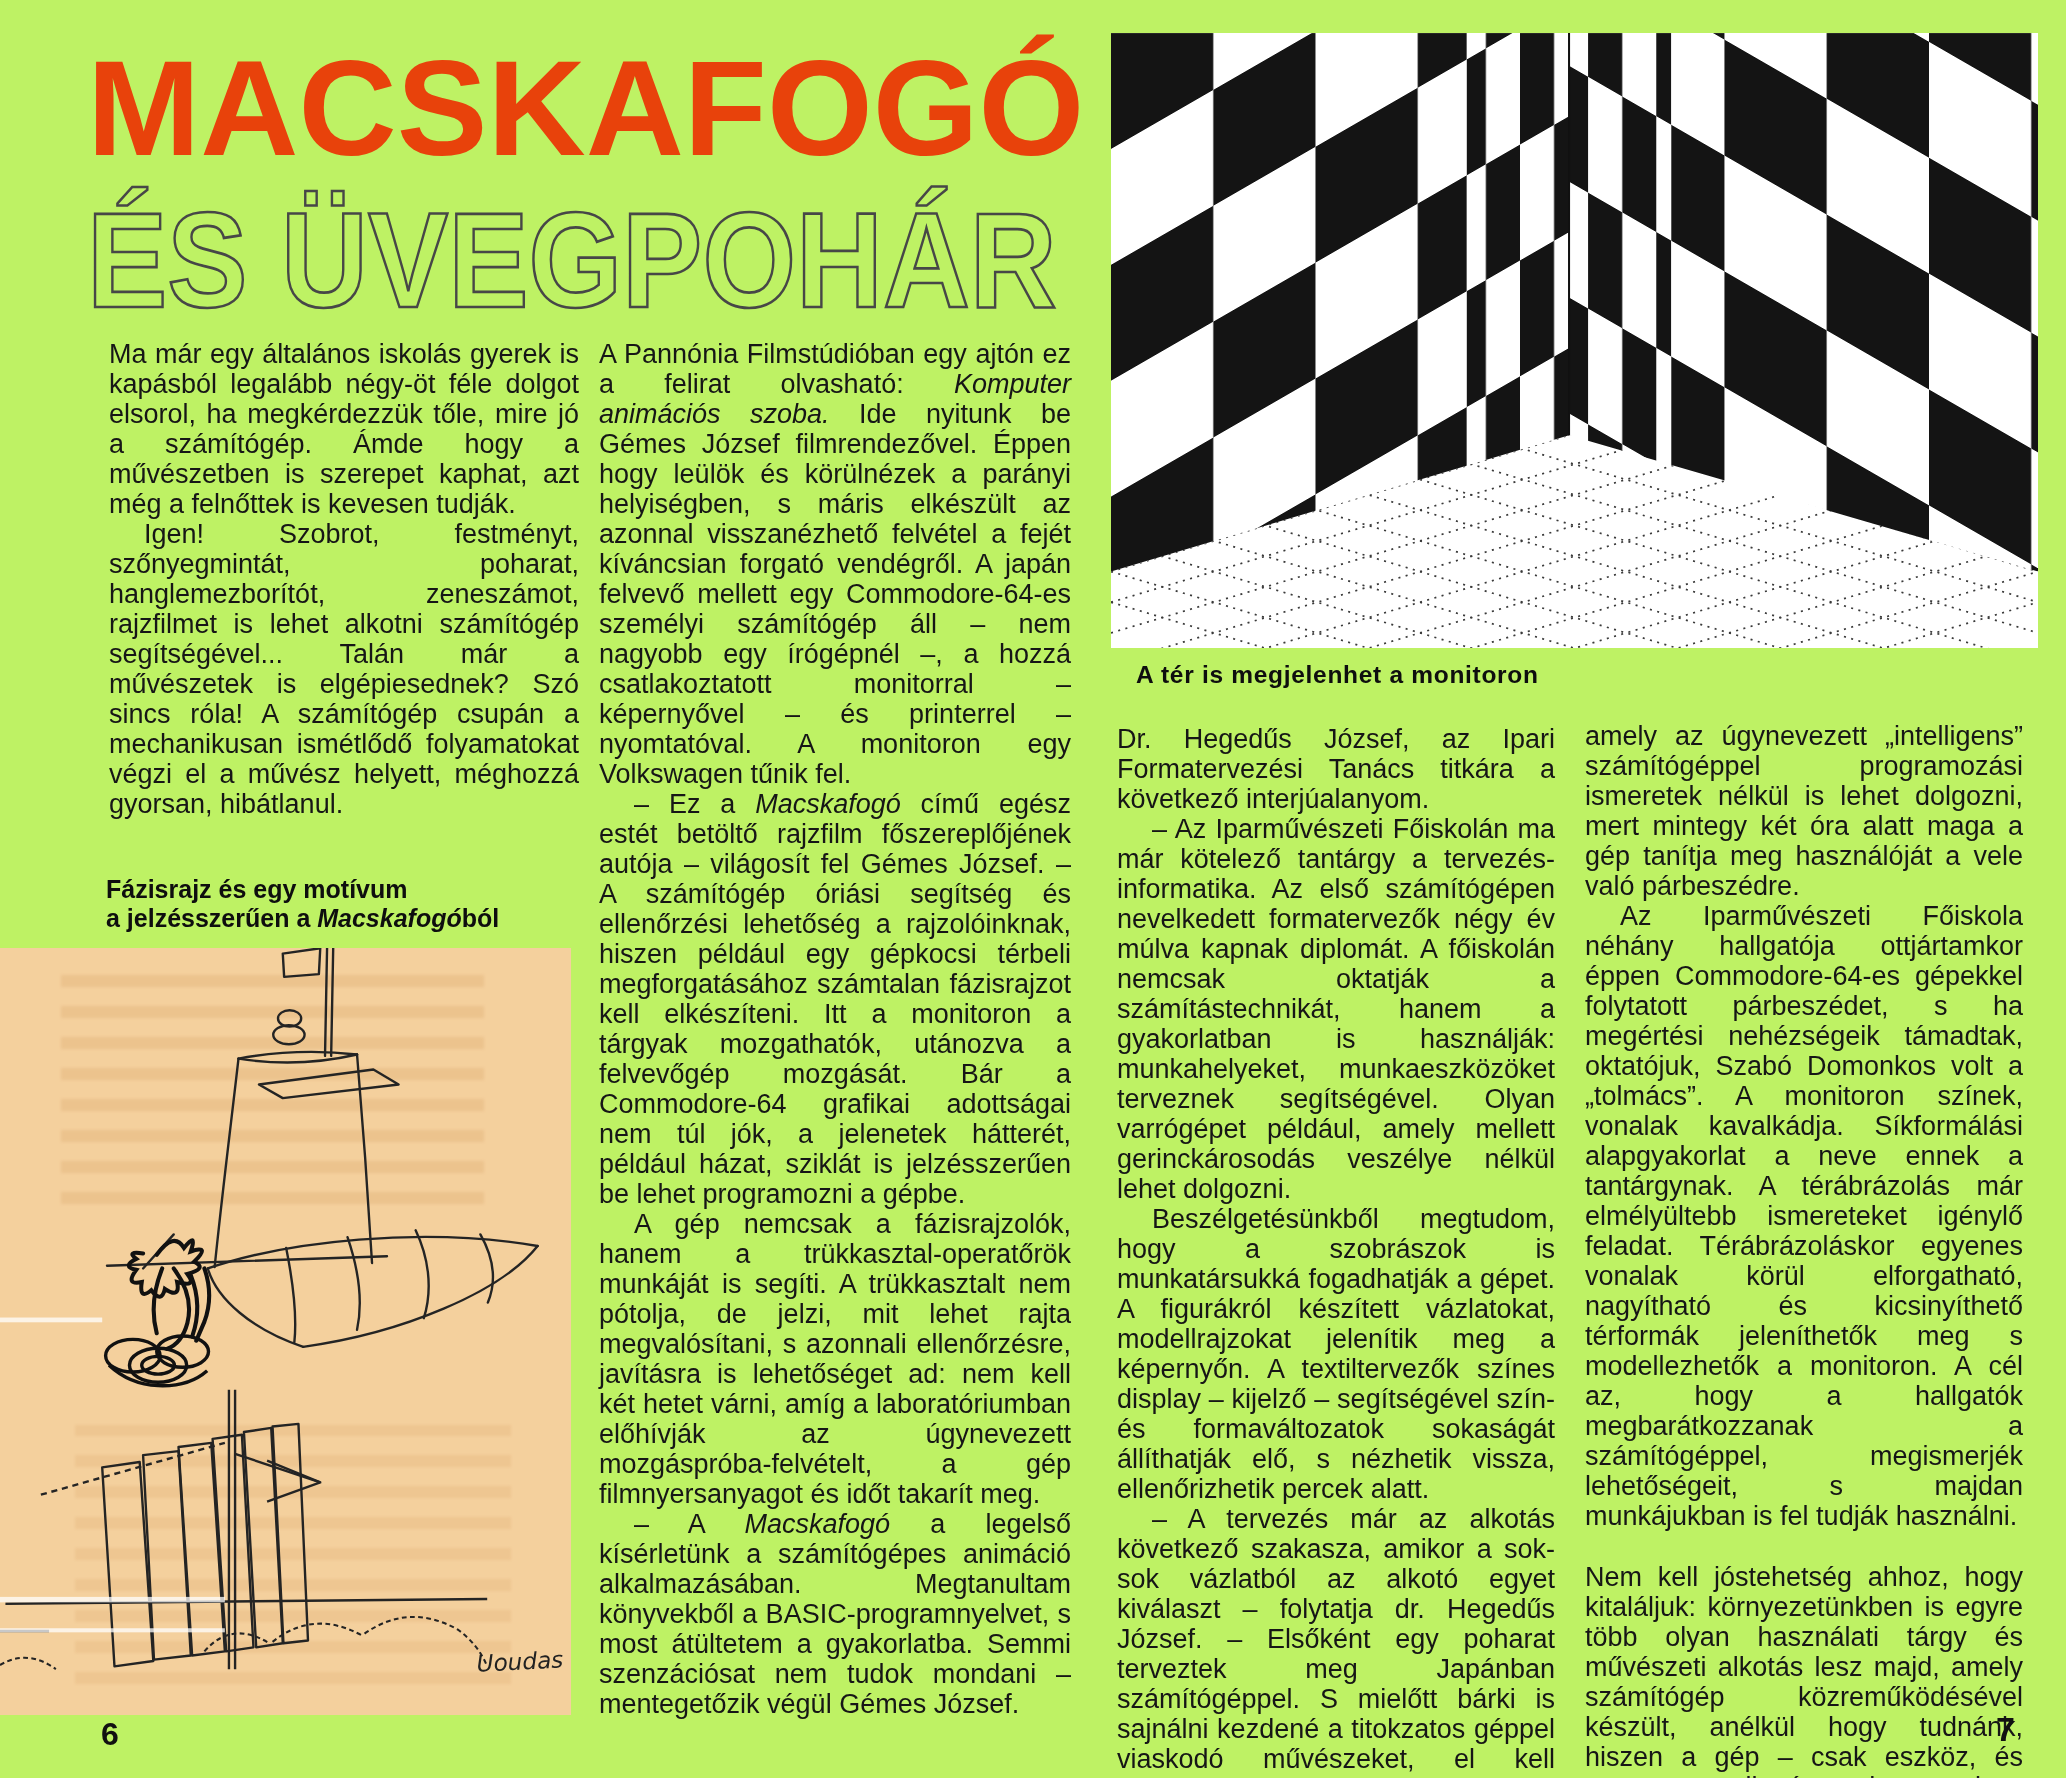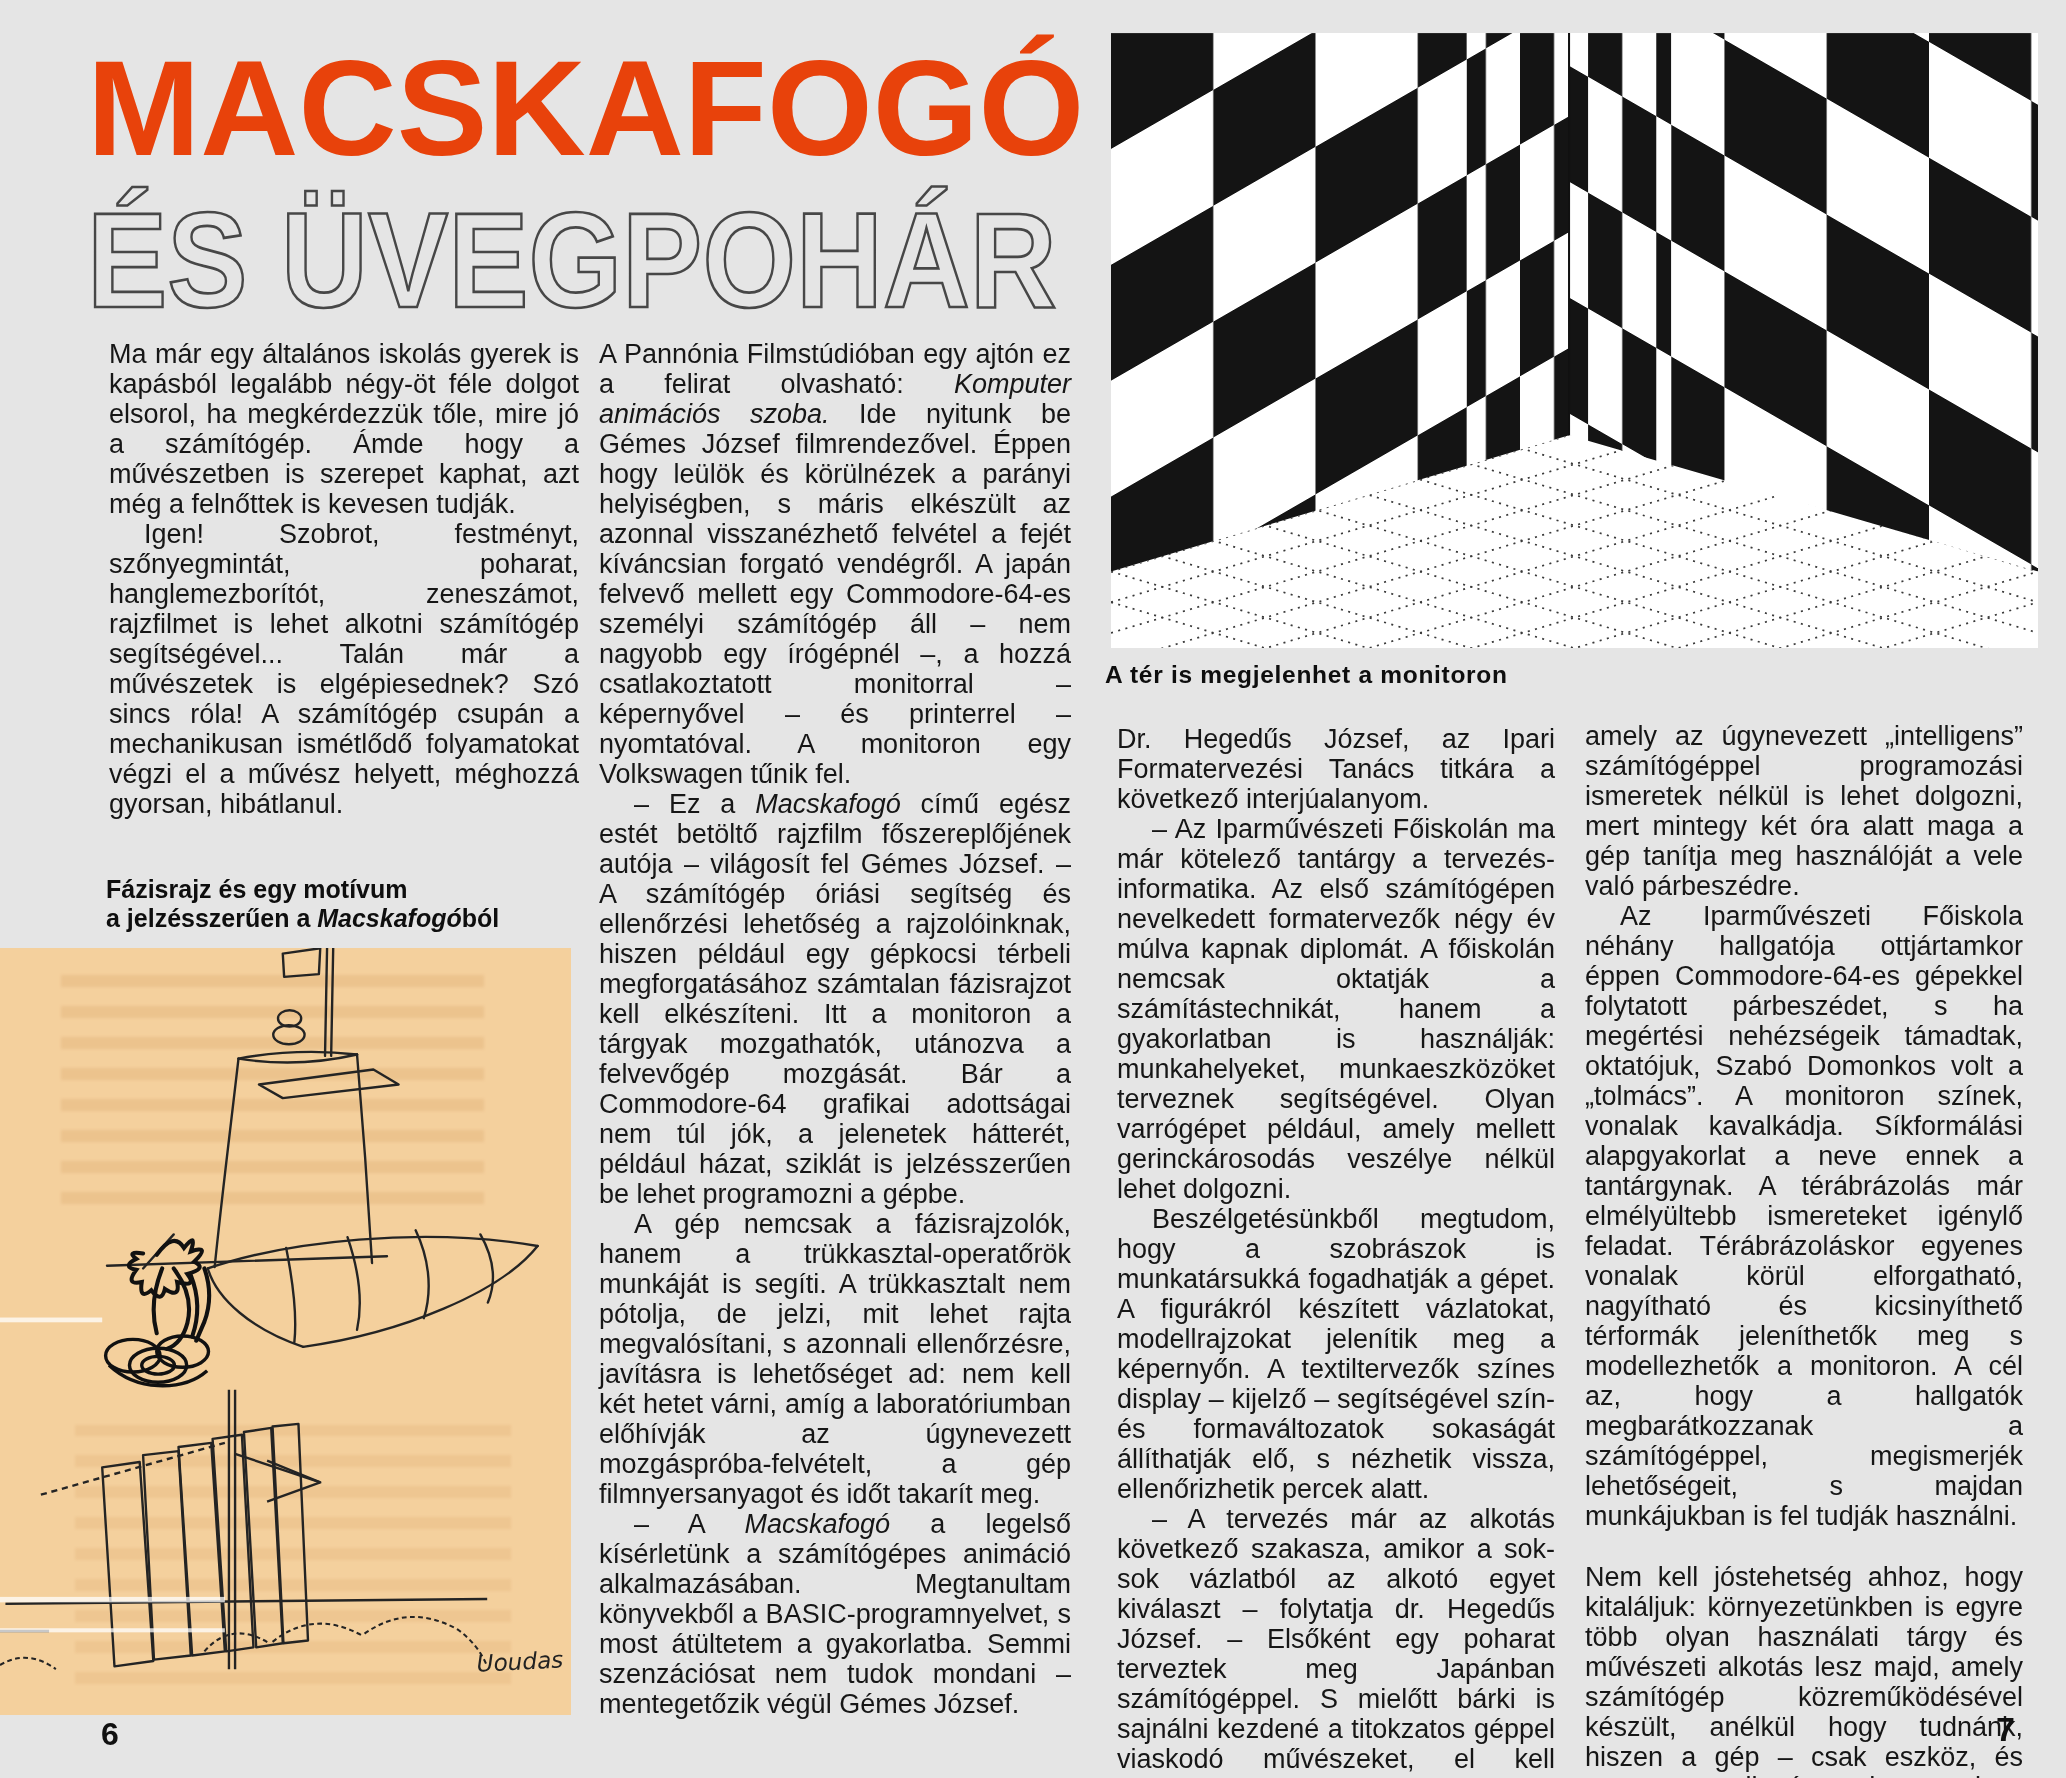--- a/index.html
+++ b/index.html
@@ -1,16 +1,16 @@
 <!DOCTYPE html>
 <html lang="hu" style="font-size:11px"><head>
 <meta charset="utf-8">
 <style>
   html,body{margin:0;padding:0;background:#ffffff;}
-  #page{position:relative;width:2066px;height:1778px;background:#e5e5e5;overflow:hidden;
+  #page{position:relative;width:2066px;height:1778px;background:#bef264;overflow:hidden;
         font-family:"Liberation Sans", sans-serif;color:#1a1a1a;}
   .abs{position:absolute;}
   
   .title1{left:87px;top:40px;font-size:136px;line-height:1;font-weight:bold;color:#e8420b;
           white-space:nowrap;letter-spacing:0px;}
   .title2{left:87px;top:192px;font-size:136px;line-height:1;font-weight:bold;color:transparent;
           -webkit-text-stroke:2.7px #474747;white-space:nowrap;}
   .stretch{display:inline-block;transform-origin:0 0;}
   .t2s{transform:scaleX(0.885);}
   
@@ -20,21 +20,21 @@
   .col p.ind{text-indent:35px;}
   .col p.gap{margin-top:31px;}
   .it{font-style:italic;}
   #col1{left:89px;top:339px;width:470px;margin-left:20px;}
   #col2{left:599px;top:339px;width:472px;}
   #col3{left:1117px;top:724px;width:438px;}
   #col4{left:1585px;top:721px;width:438px;}
   
   .cap{font-weight:bold;color:#0e0e0e;}
   #capLeft{left:106px;top:875px;font-size:25px;line-height:29px;width:477px;text-align:left;}
-  #capRight{left:1105px;top:661px;font-size:24.5px;letter-spacing:0.7px;}
+  #capRight{left:1136px;top:661px;font-size:24.5px;letter-spacing:0.7px;}
   
   #figLeft{left:0;top:948px;width:571px;height:767px;background:#f4d09d;}
   .ghost{position:absolute;background:repeating-linear-gradient(0deg,rgba(186,106,38,0.13) 0 12.3px,rgba(0,0,0,0) 12.3px 31px);
          filter:blur(1.4px);}
   #figLeft svg{position:absolute;left:0;top:0;}
   
   #figRight{left:1111px;top:33px;width:927px;height:615px;background:#fff;}
   
   .pageno{font-weight:bold;color:#111;}
   #pn6{left:101px;top:1716px;font-size:32px;}

